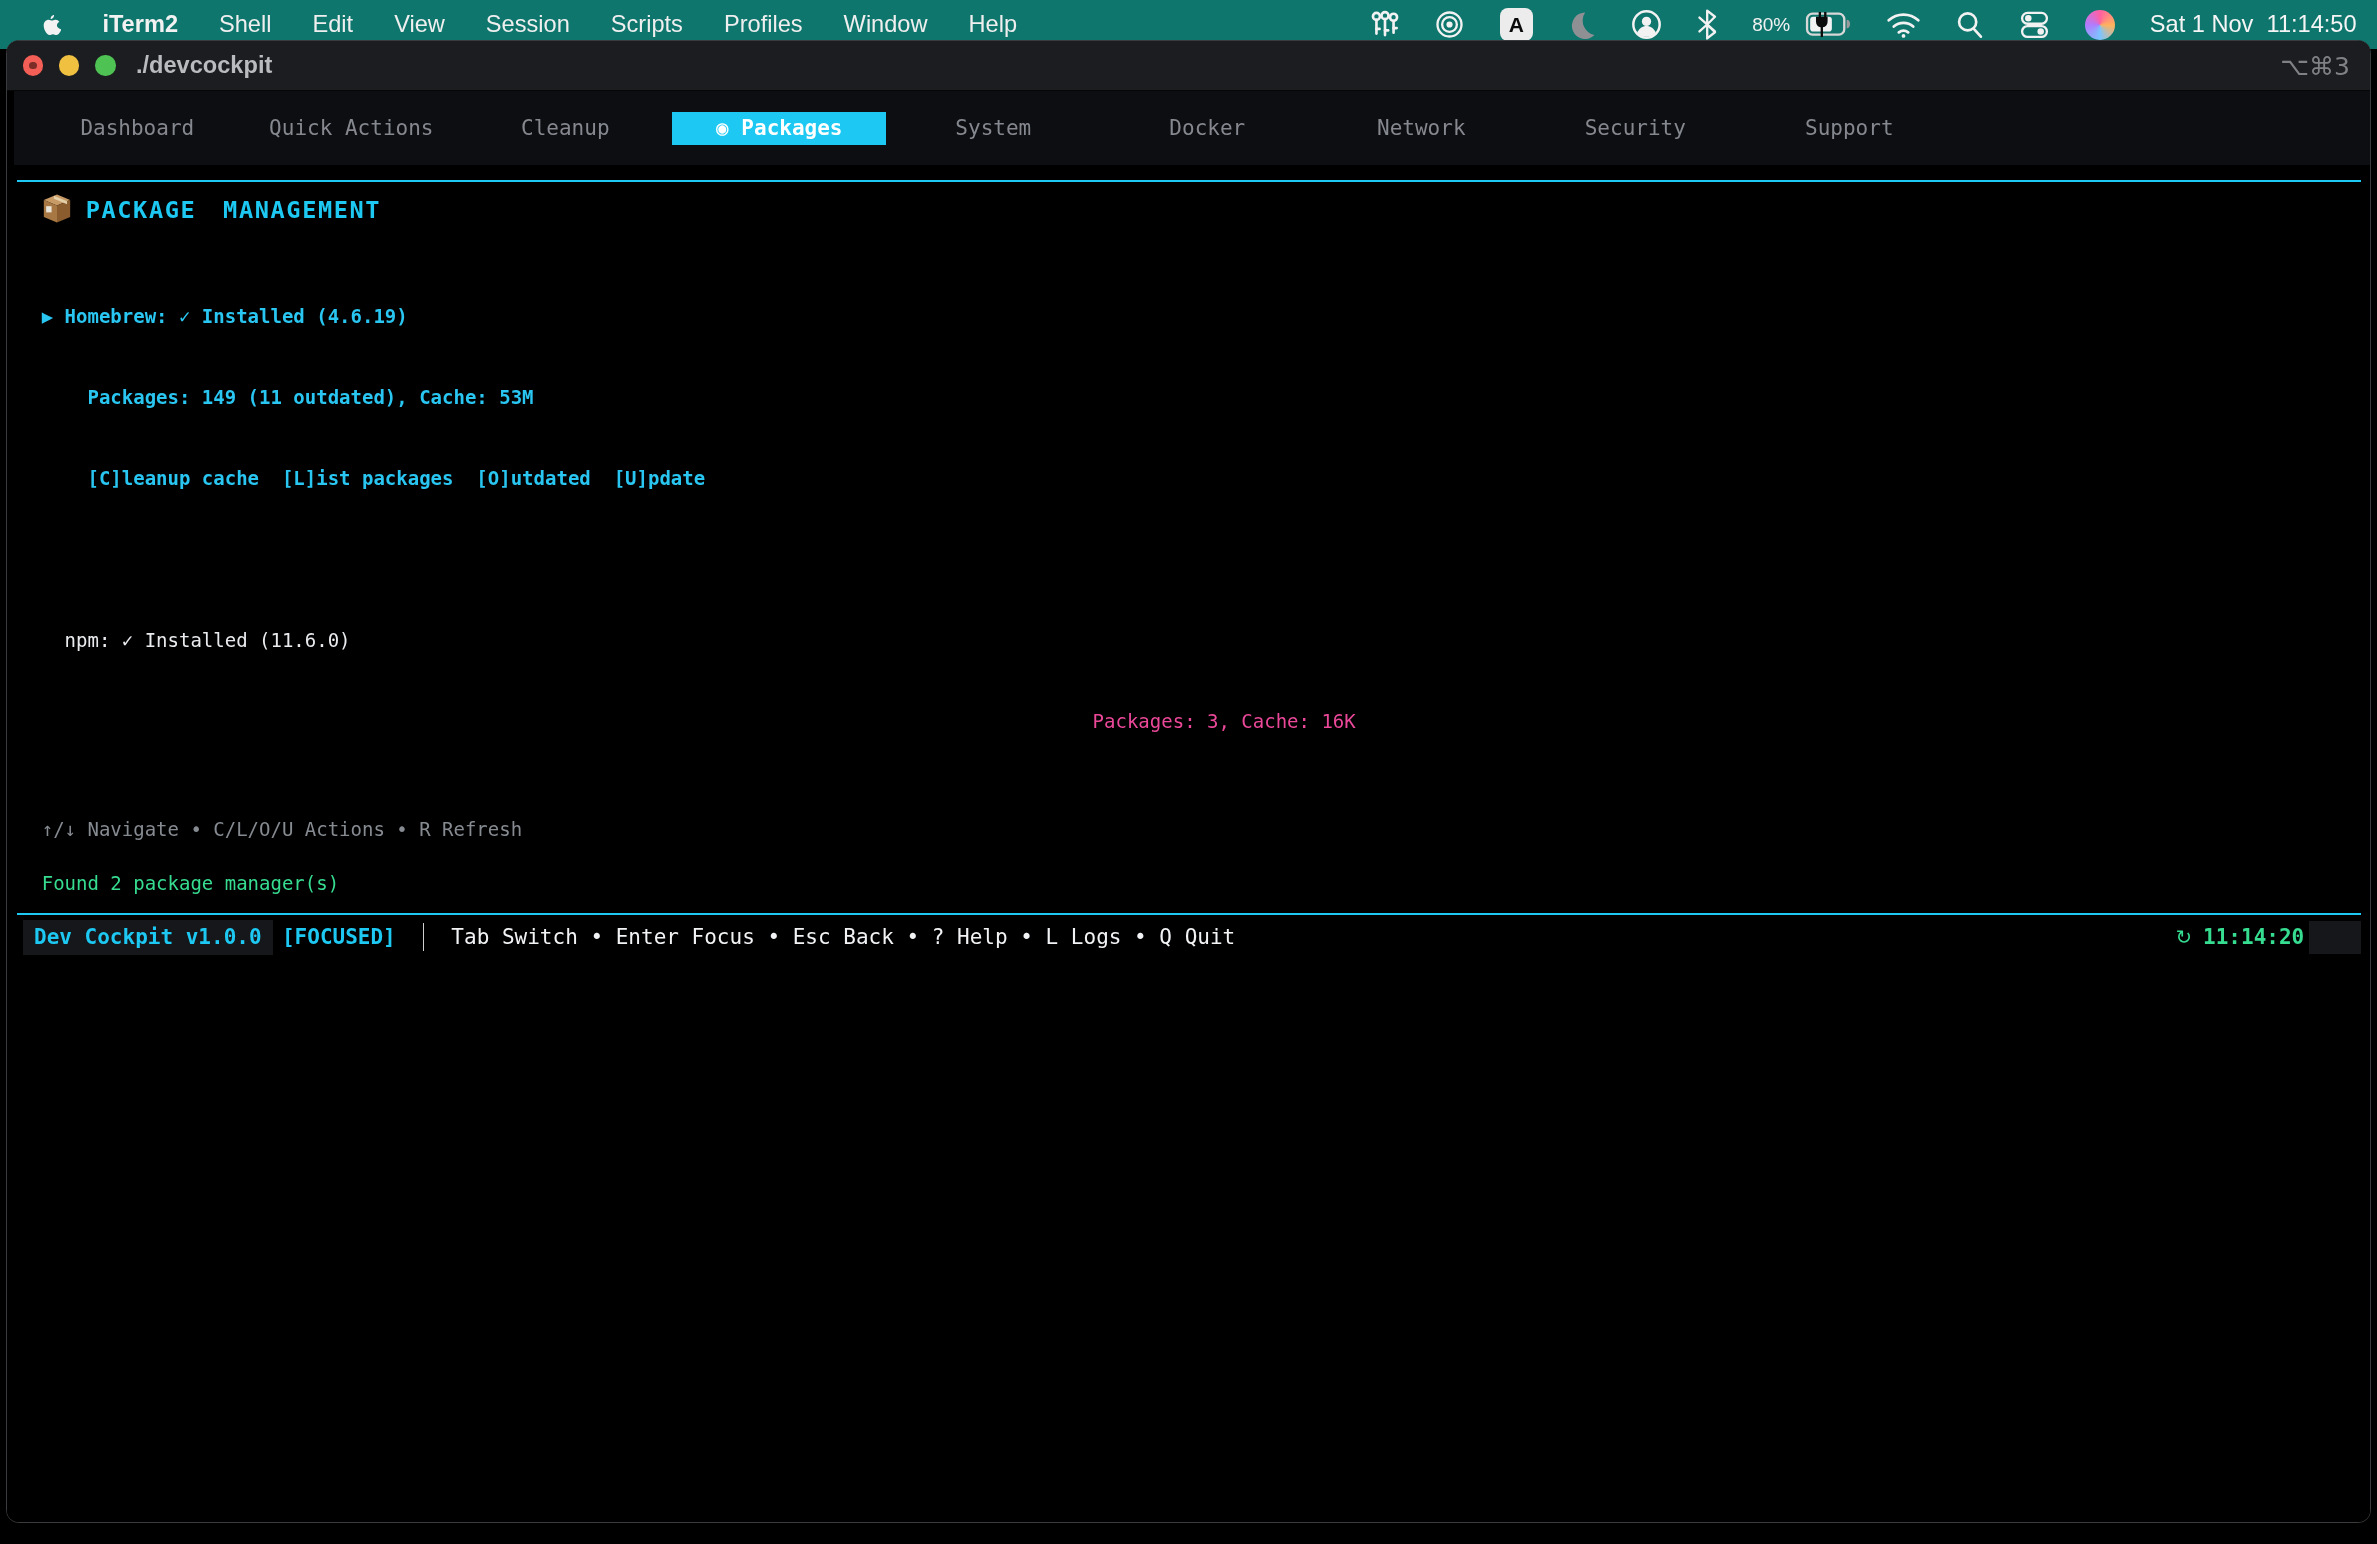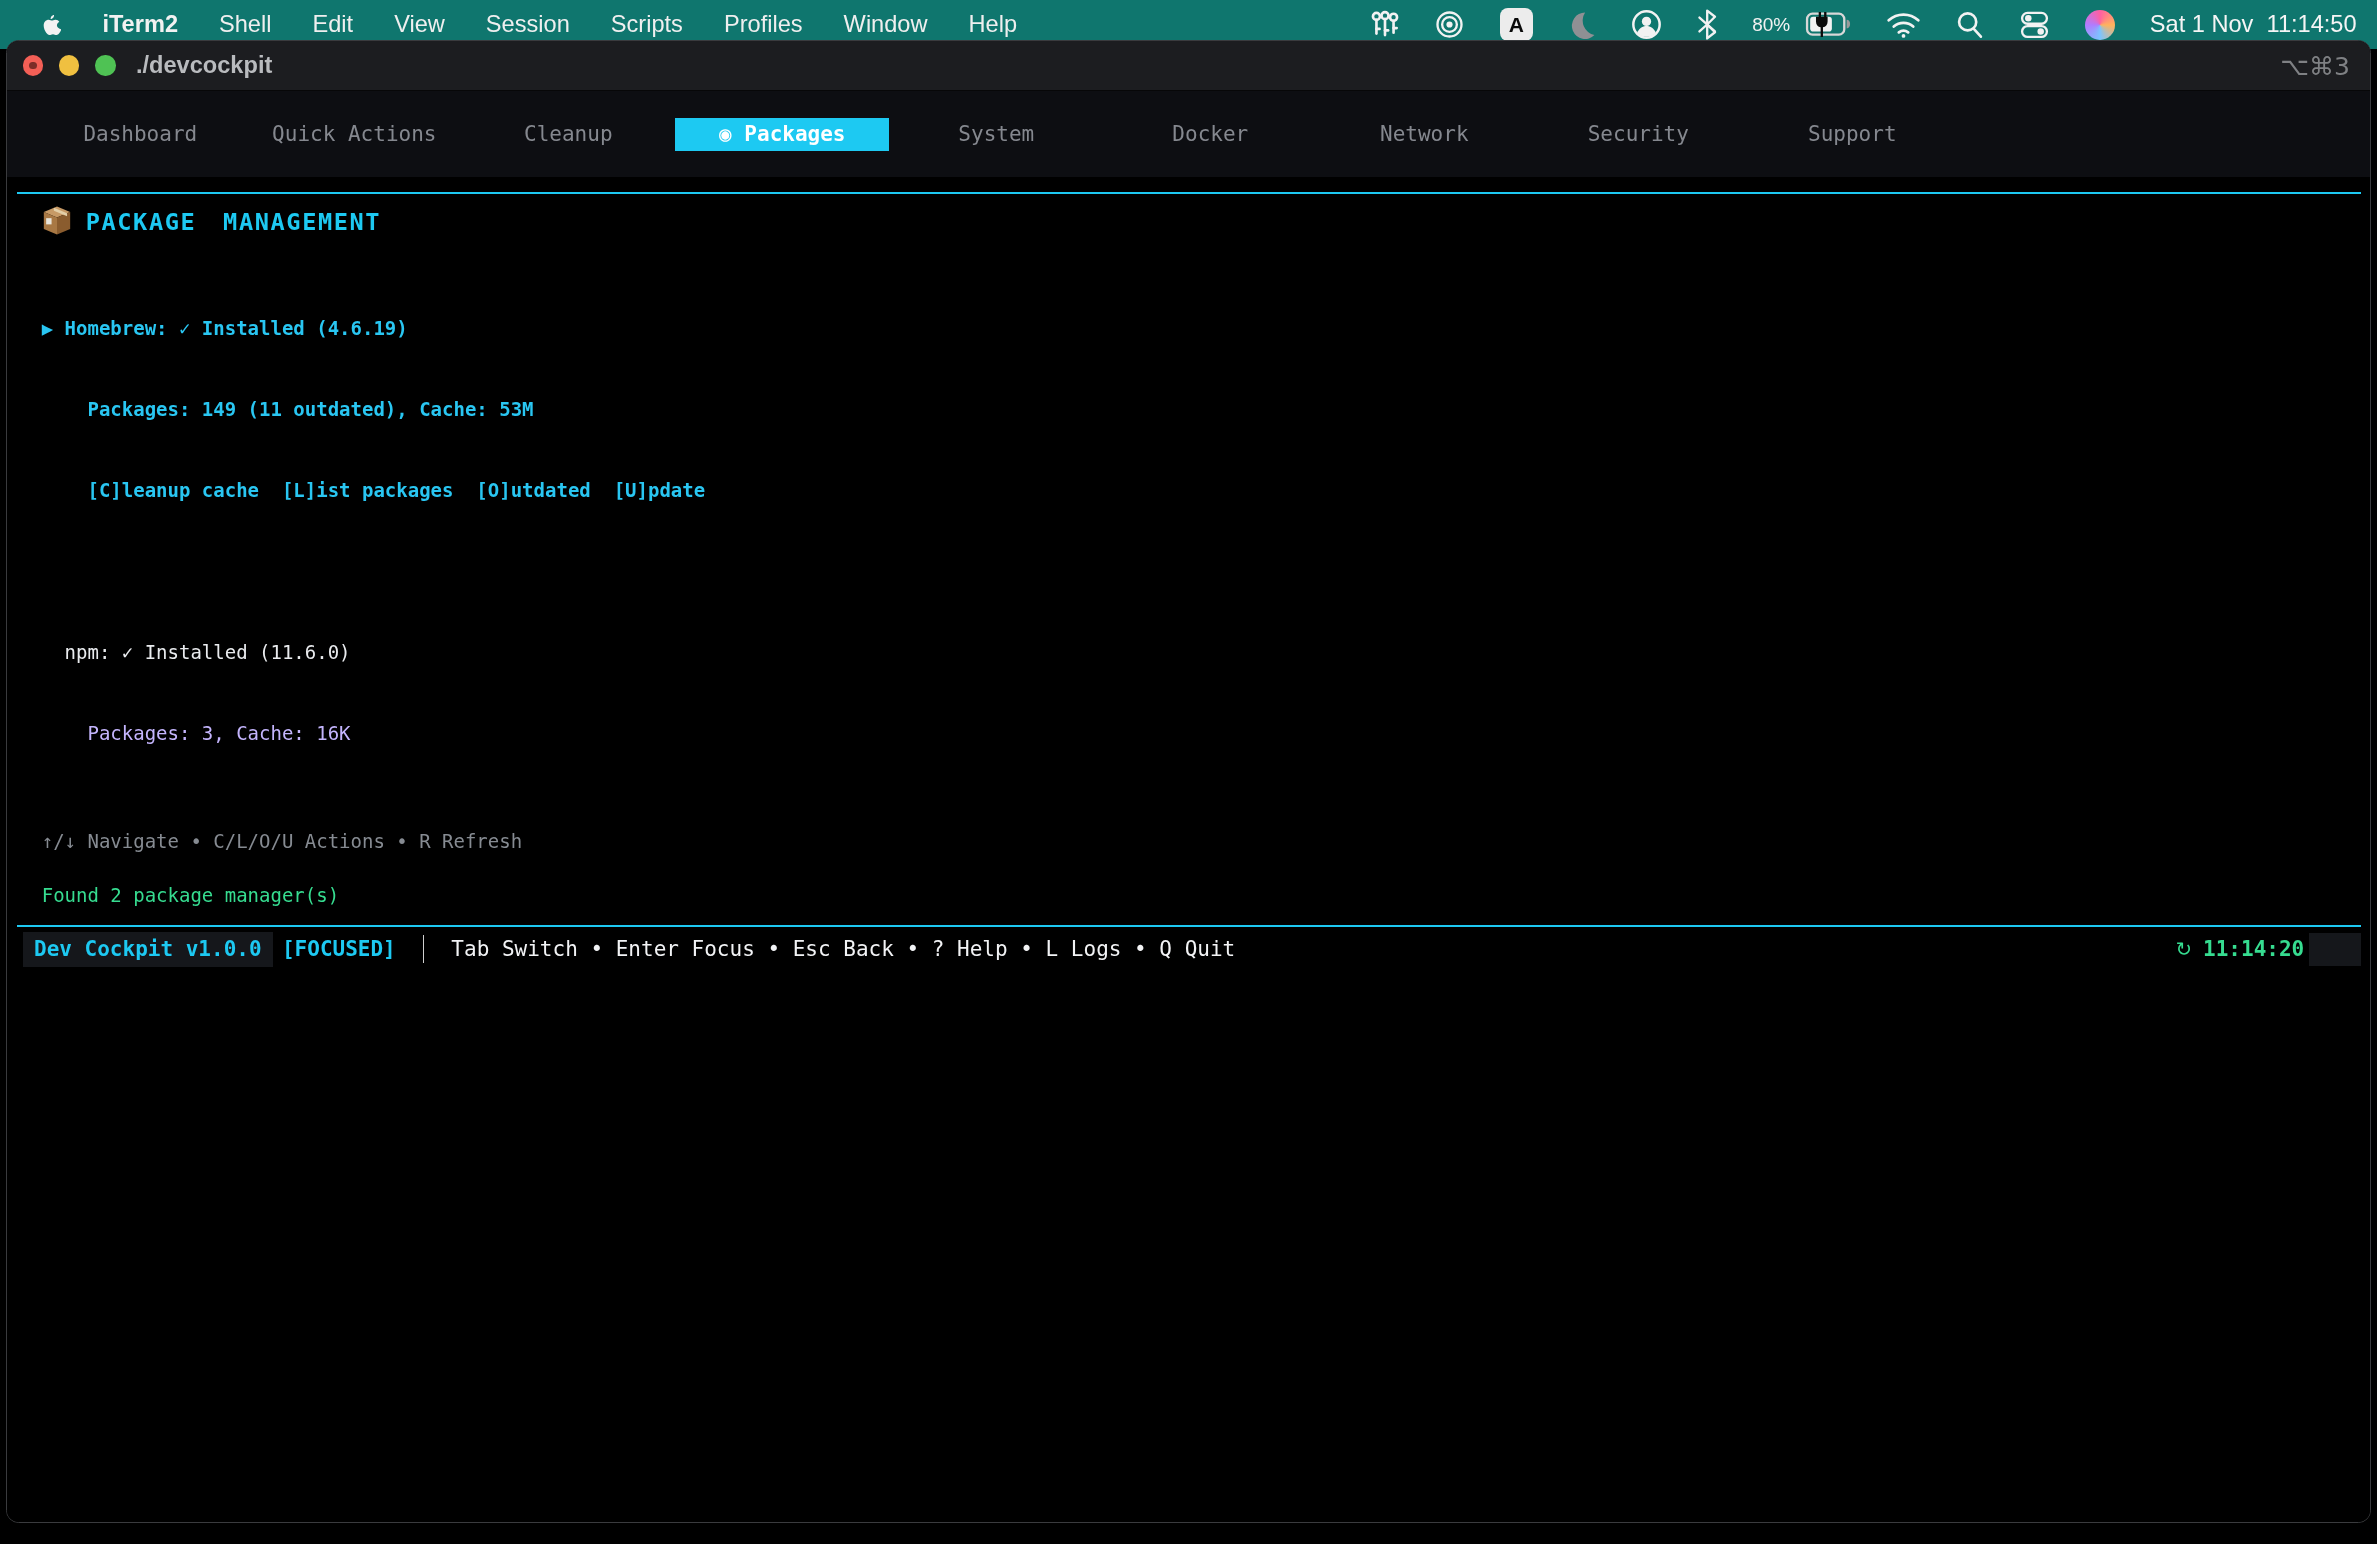--- a/index.html
+++ b/index.html
@@ -36,23 +36,23 @@
   .light.red { background:#f35f56; }
   .light.red::after { content:""; position:absolute; left:6.3px; top:6.3px;
       width:7.9px; height:7.9px; border-radius:50%; background:#7c2d28; }
   .light.yellow { background:#f0c040; }
   .light.green { background:#4fc254; }
   .win-title { margin-left:20.4px; color:#b9bbbe; font-weight:700; font-size:23.6px; }
   .win-shortcut { position:absolute; right:20.4px; top:11px; color:#7f8184;
                   font-size:25px; font-family:"DejaVu Sans",sans-serif; }
 
   
-  .tabbar { height:86px; background:#0d0e12; display:flex; align-items:center;
-            padding-left:26px; font-family:"DejaVu Sans Mono",monospace;
-            font-size:21px; color:#85888f; }
+  .tabbar { height:74px; background:#0d0e12; display:flex; align-items:center;
+            padding-left:16px; font-family:"DejaVu Sans Mono",monospace;
+            font-size:21px; color:#85888f;margin-left:7px; }
   .tab { width:214px; height:86px; display:flex; align-items:center;
          justify-content:center; white-space:pre; }
   .tab.active { height:33px; background:#1dc9f2; color:#ffffff; font-weight:700; }
   .tab.active .tab-dot { margin-right:12.6px; }
 
   
   .content { position:relative; height:1344px; background:#000;
              padding:0 9.4px; font-family:"DejaVu Sans Mono",monospace; }
   .rule { height:2.4px; background:#1dc9f2; }
   .rule.top { margin-top:15px; }
@@ -60,21 +60,21 @@
 
   .panel-heading { margin:11px 0 0 25px; height:33px; display:flex;
                    align-items:center; gap:14px; }
   .panel-heading .ht { color:#1dc9f2; font-weight:700; font-size:23.6px;
                        letter-spacing:1.6px; word-spacing:11px; white-space:pre; }
 
   .mono-block { white-space:pre; font-size:19px; line-height:27px; }
   .brew { margin:23px 0 0 25px; color:#29c6f2; font-weight:700; }
   .npm  { margin:27px 0 0 25px; }
   .npm .l1 { color:#e9ebee; }
-  .npm .l2 { color:#c4b5fd; }
+  .npm .l2 { color:#ec4899;text-align:center; }
   .hints { margin:27px 0 0 25px; color:#868b92; }
   .found { margin:27px 0 0 25px; color:#36dc90; }
 
   
   .statusbar { height:44px; display:flex; align-items:center;
                padding:0 0 0 6.3px; font-size:21px; white-space:pre;justify-content:space-between; }
   .app-box { background:#15171b; padding:5.5px 11px; color:#1dc9f2; font-weight:700; }
   .focus { color:#1dc9f2; font-weight:700; margin-left:9.4px; }
   .sep { width:1.6px; height:28px; background:#cfcfcf; margin:0 27px; }
   .sb-hints { color:#f2f3f5; }

